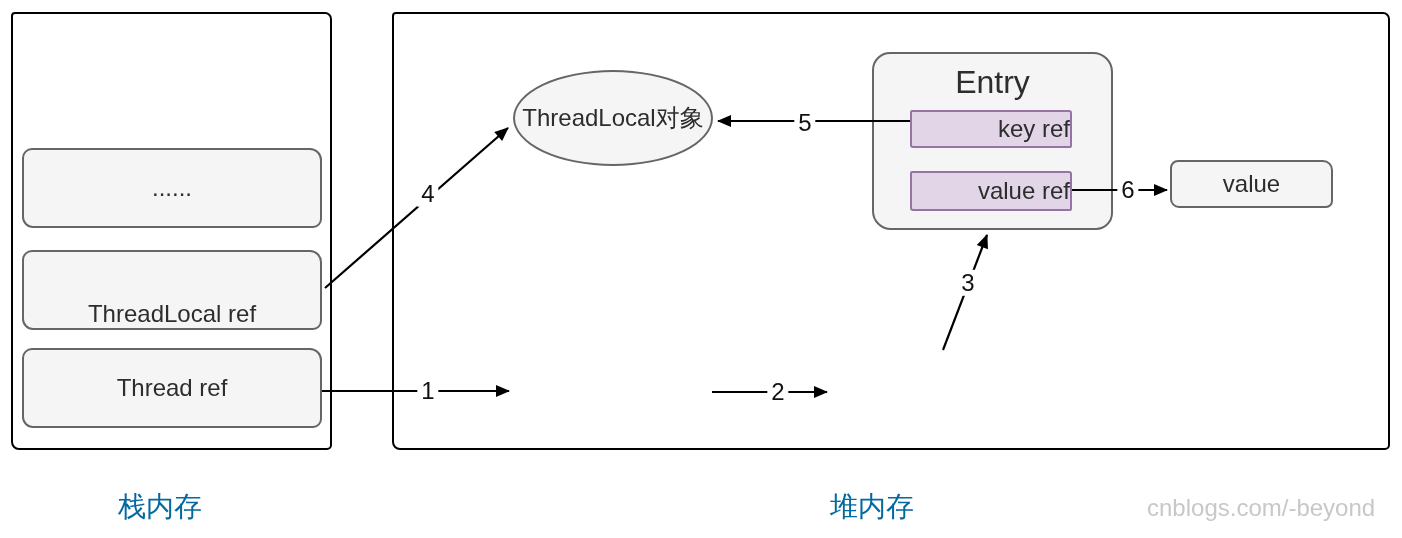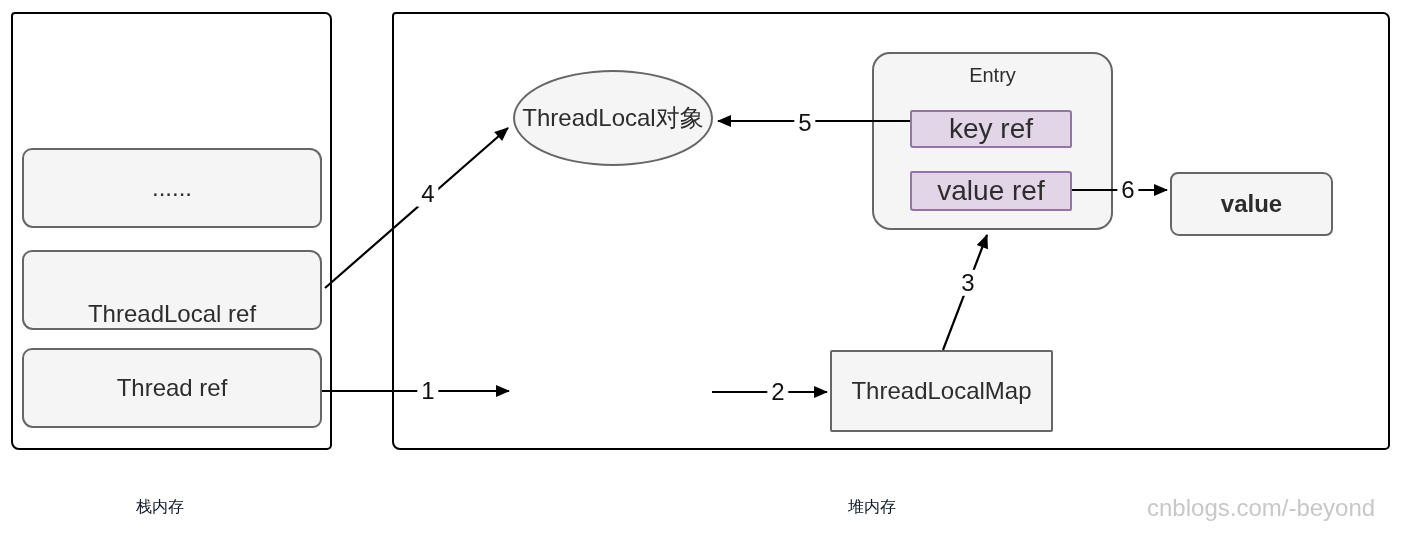--- a/index.html
+++ b/index.html
@@ -19,38 +19,38 @@
   .stack-region{left:11px;top:12px;width:321px;height:438px;}
   .heap-region{left:392px;top:12px;width:998px;height:438px;}
 
   
   .node{position:absolute;display:flex;align-items:center;justify-content:center;
         background:var(--node-fill);border:2px solid var(--node-border);
         font-size:24px;color:var(--text);text-align:center;}
   .stack-item{left:22px;width:300px;height:80px;border-radius:10px 12px 9px 11px;}
   .ellipse{border-radius:50%;}
   .entry-box{border-radius:18px 20px 17px 19px;justify-content:flex-start;align-items:flex-start;}
-  .entry-title{position:absolute;left:0;top:10px;width:100%;font-size:20px;}
-  .ref-box{position:absolute;display:flex;align-items:center;justify-content:center;
+  .entry-title{position:absolute;left:0;top:10px;width:100%;font-size:32px;}
+  .ref-box{position:absolute;display:flex;align-items:center;justify-content:flex-end;
            background:var(--ref-fill);border:2px solid var(--ref-border);
-           font-size:28px;color:var(--text);border-radius:2px 3px 2px 3px;}
+           font-size:24px;color:var(--text);border-radius:2px 3px 2px 3px;}
   .rect{border-radius:2px;}
   .value-box{border-radius:8px 10px 7px 9px;}
 
   
   svg.arrow-layer{position:absolute;left:0;top:0;width:1402px;height:538px;z-index:5;pointer-events:none;}
   .arrow-line{stroke:var(--arrow);stroke-width:2.2px;fill:none;}
   .ah{fill:var(--arrow);}
 
   
   .arrow-label{position:absolute;z-index:6;transform:translate(-50%,-50%);
                background:#ffffff;padding:0 4px;font-size:24px;line-height:1.1;color:#111;}
 
   
-  .caption{position:absolute;font-size:16px;color:#0f172a;transform:translate(-50%,-50%);white-space:nowrap;}
+  .caption{position:absolute;font-size:28px;color:#0369a1;transform:translate(-50%,-50%);white-space:nowrap;}
   .watermark{position:absolute;font-size:24px;color:var(--watermark-text);
              transform:translate(0,-50%);white-space:nowrap;}
 </style>
 </head>
 <body>
 
 <div class="canvas">
 
   <div class="region stack-region"></div>
 
@@ -74,25 +74,22 @@
   <div class="node entry-box" style="left:872px;top:52px;width:241px;height:178px;">
     <span class="entry-title">Entry</span>
   </div>
   <div class="ref-box" style="left:910px;top:110px;width:162px;height:38px;">
     <span>key ref</span>
   </div>
   <div class="ref-box" style="left:910px;top:171px;width:162px;height:40px;">
     <span>value ref</span>
   </div>
 
-  <div class="node rect" style="left:830px;top:350px;width:223px;height:82px;">
-    <span>ThreadLocalMap</span>
-  </div>
 
-  <div class="node value-box" style="left:1170px;top:172px;width:163px;height:64px;font-weight:bold;">
+  <div class="node value-box" style="left:1170px;top:160px;width:163px;height:48px;">
     <span>value</span>
   </div>
 
   <svg class="arrow-layer" viewBox="0 0 1402 538" xmlns="http://www.w3.org/2000/svg">
     <defs>
       <marker id="ah" markerUnits="userSpaceOnUse" markerWidth="16" markerHeight="14" refX="14" refY="7" orient="auto">
         <path class="ah" d="M1,1 L15,7 L1,13 Z"></path>
       </marker>
     </defs>
     <line class="arrow-line" x1="322" y1="391" x2="509" y2="391" marker-end="url(#ah)"></line>

